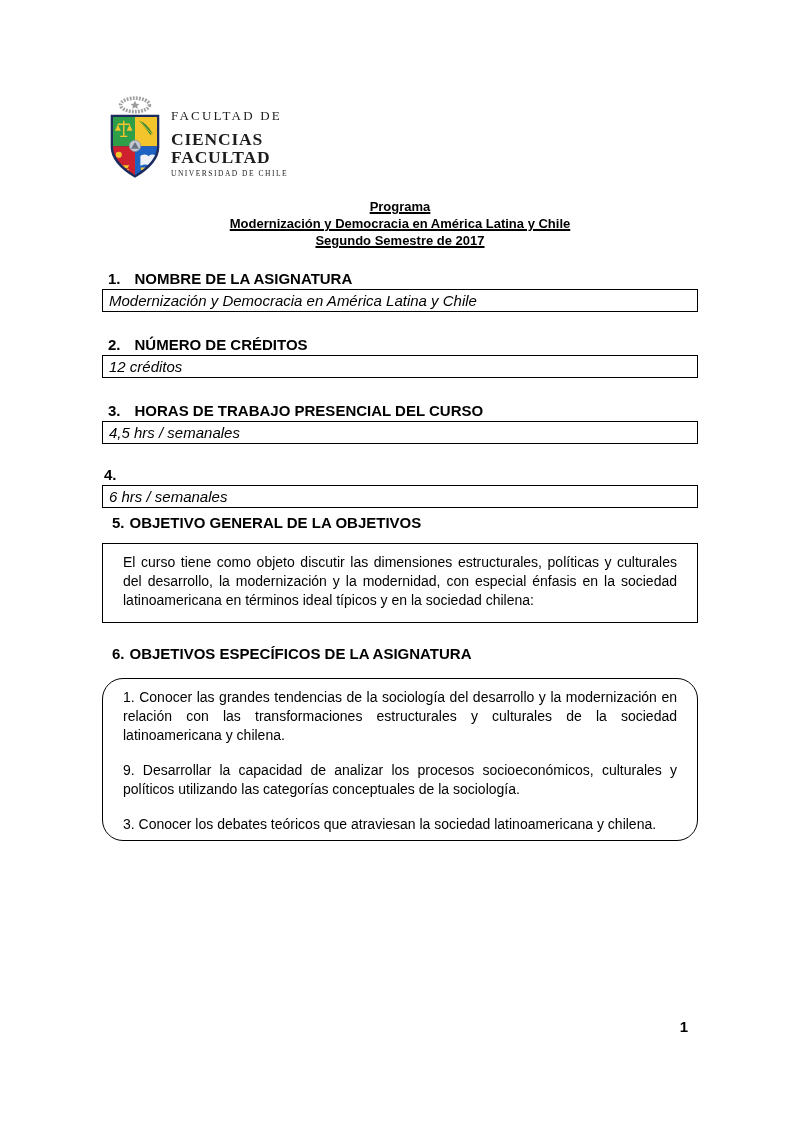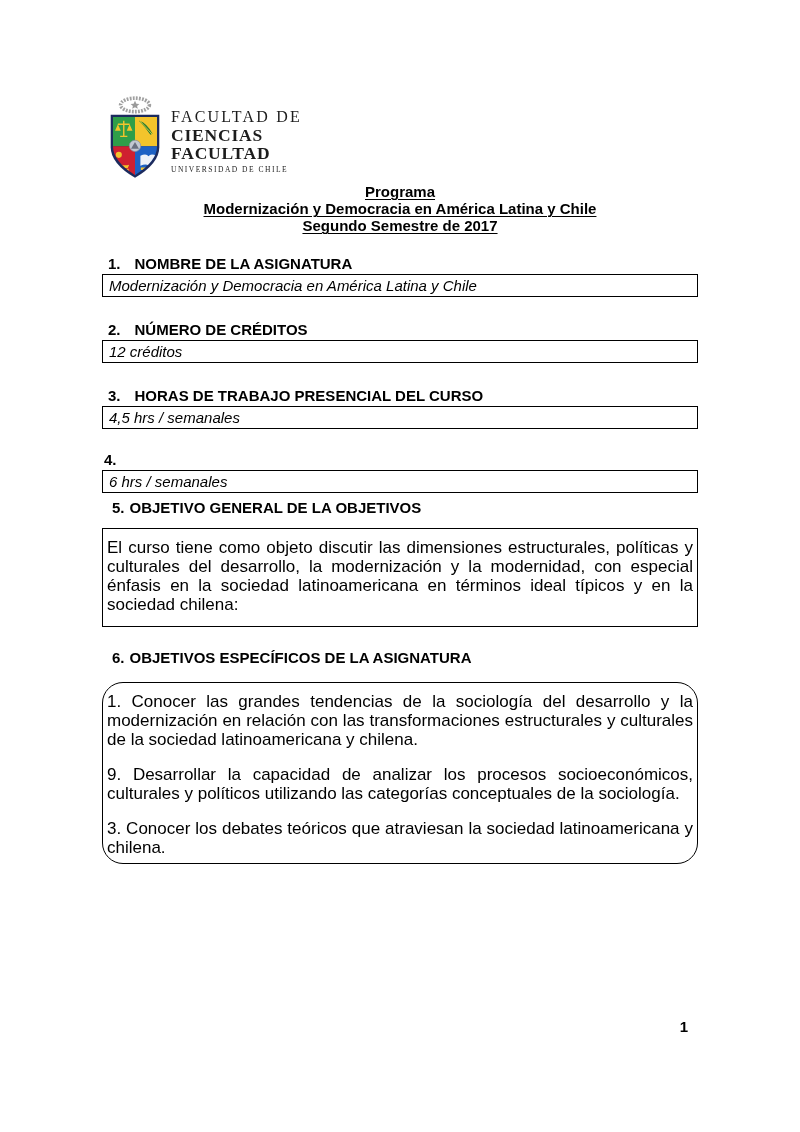--- a/index.html
+++ b/index.html
@@ -24,31 +24,32 @@
     align-items: flex-start;
     padding: 95px 0 0 6px;
     gap: 9px;
   }
   .crest { width: 54px; flex: 0 0 auto; }
   .lh-text {
     padding-top: 13px;
     font-family: "Liberation Serif", serif;
     color: #1c1c1c;
   }
-  .lh-fac { font-size: 16px; letter-spacing: 2.2px; margin-bottom: 1px; }
+  .lh-fac { font-size: 13px; letter-spacing: 2.2px; margin-bottom: 7px; }
   .lh-big { font-size: 17.5px; font-weight: 700; letter-spacing: 0.8px; line-height: 17.5px; }
   .lh-univ { font-size: 7.5px; font-weight: 400; letter-spacing: 1.5px; margin-top: 3px; }
 
   
   .title-block {
     text-align: center;
-    margin-top: 2px;
+    margin-top: 17px;
     font-weight: 700;
-    font-size: 15px;
+    font-size: 13px;
     line-height: 17px;
+    text-decoration: underline;
   }
   .title-block div { text-decoration: underline; text-underline-offset: 2px; }
 
   
   .sec-h {
     font-size: 15px;
     font-weight: 700;
     display: flex;
     align-items: baseline;
     line-height: 16px;
@@ -70,24 +71,24 @@
     height: 23px;
     display: flex;
     align-items: center;
     padding-left: 6px;
     font-style: italic;
     font-size: 15px;
   }
 
   .text-box {
     border: 1.5px solid #000;
-    font-size: 17px;
+    font-size: 14px;
     line-height: 19px;
     text-align: justify;
-    padding: 9px 4px 12px;
+    padding: 9px 20px 12px;
   }
   #s5 .text-box { margin-top: 12px; }
   #s6 .text-box { margin-top: 16px; padding-bottom: 6px; border-radius: 21px; }
   .text-box p + p { margin-top: 16px; }
 
   .page-num {
     position: absolute;
     top: 1018px;
     right: 112px;
     font-size: 15px;

